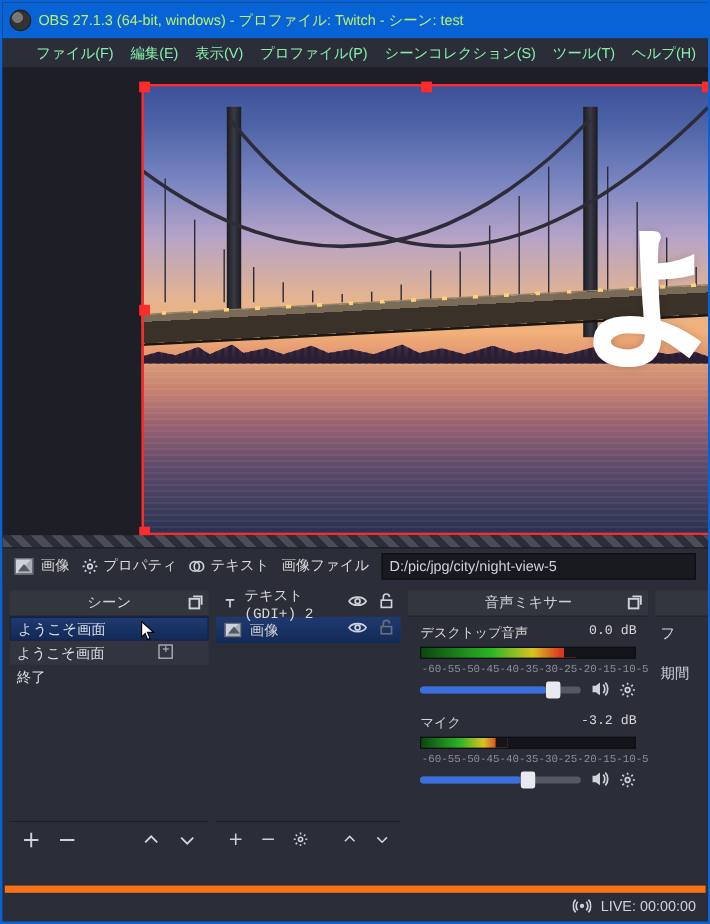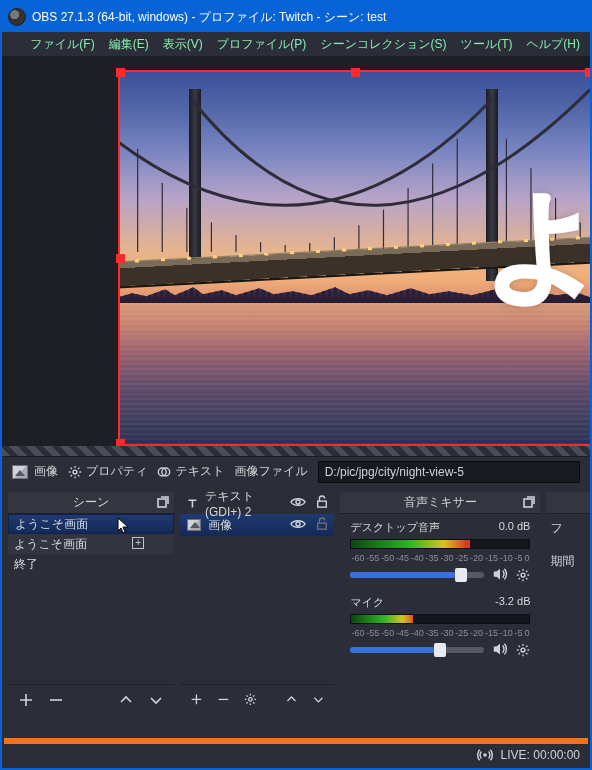--- a/index.html
+++ b/index.html
@@ -6,21 +6,21 @@
   body {
     width: 592px; height: 770px; overflow: hidden;
     font-family: "Meiryo UI", "MS PGothic", sans-serif;
     font-size: 12px; color: #d8d8d8;
     background: #2b2e38;
     border: 2px solid #0863d6;
     position: relative;
   }
   
   .titlebar {
-    height: 30px; background: #0863d6; color: #ffffff;
+    height: 30px; background: #0863d6; color: #bef264;
     display: flex; align-items: center; gap: 6px; padding: 0 6px; text-align: right;
   }
   .obs-logo {
     width: 18px; height: 18px; border-radius: 50%;
     background: radial-gradient(circle at 35% 35%, #777 0 30%, #333 31% 100%);
     border: 1px solid #222;
   }
   .title-text { font-size: 12px; white-space: nowrap; }
   
   .menubar {
@@ -122,21 +122,21 @@
     border-left:5px solid transparent;border-right:5px solid transparent;border-bottom:6px solid #545862}
   .prop-btn{ display:flex; align-items:center; gap:4px; cursor:default; }
   .gear{ width:14px;height:14px; }
   .gear svg{ display:block }
   .path-field{
     flex:1; min-width:100px; height:22px; background:#181a20;
     border:1px solid #0d0e12; color:#cfd2da; padding:0 6px; font-size:12px;
     display:flex; align-items:center;
   }
   
-  .docks{ display:flex; gap:6px; padding:6px 0 0 6px; height:228px; }
+  .docks{ display:flex; gap:6px; padding:6px 0 0 6px; height:228px;font-family:Liberation Mono, monospace; }
   .dock{ background:#2b2e38; display:flex; flex-direction:column; min-width:0; }
   .dock-scenes{ width:168px }
   .dock-sources{ width:156px }
   .dock-mixer{ flex:1; min-width:200px }
   .dock-extra{ width:44px }
   .dock-header{
     height:22px; background:#34363f; display:flex; align-items:center;
     justify-content:center; position:relative; font-size:12px; color:#cfd2da;
     border-bottom:1px solid #1e2026;
   }

